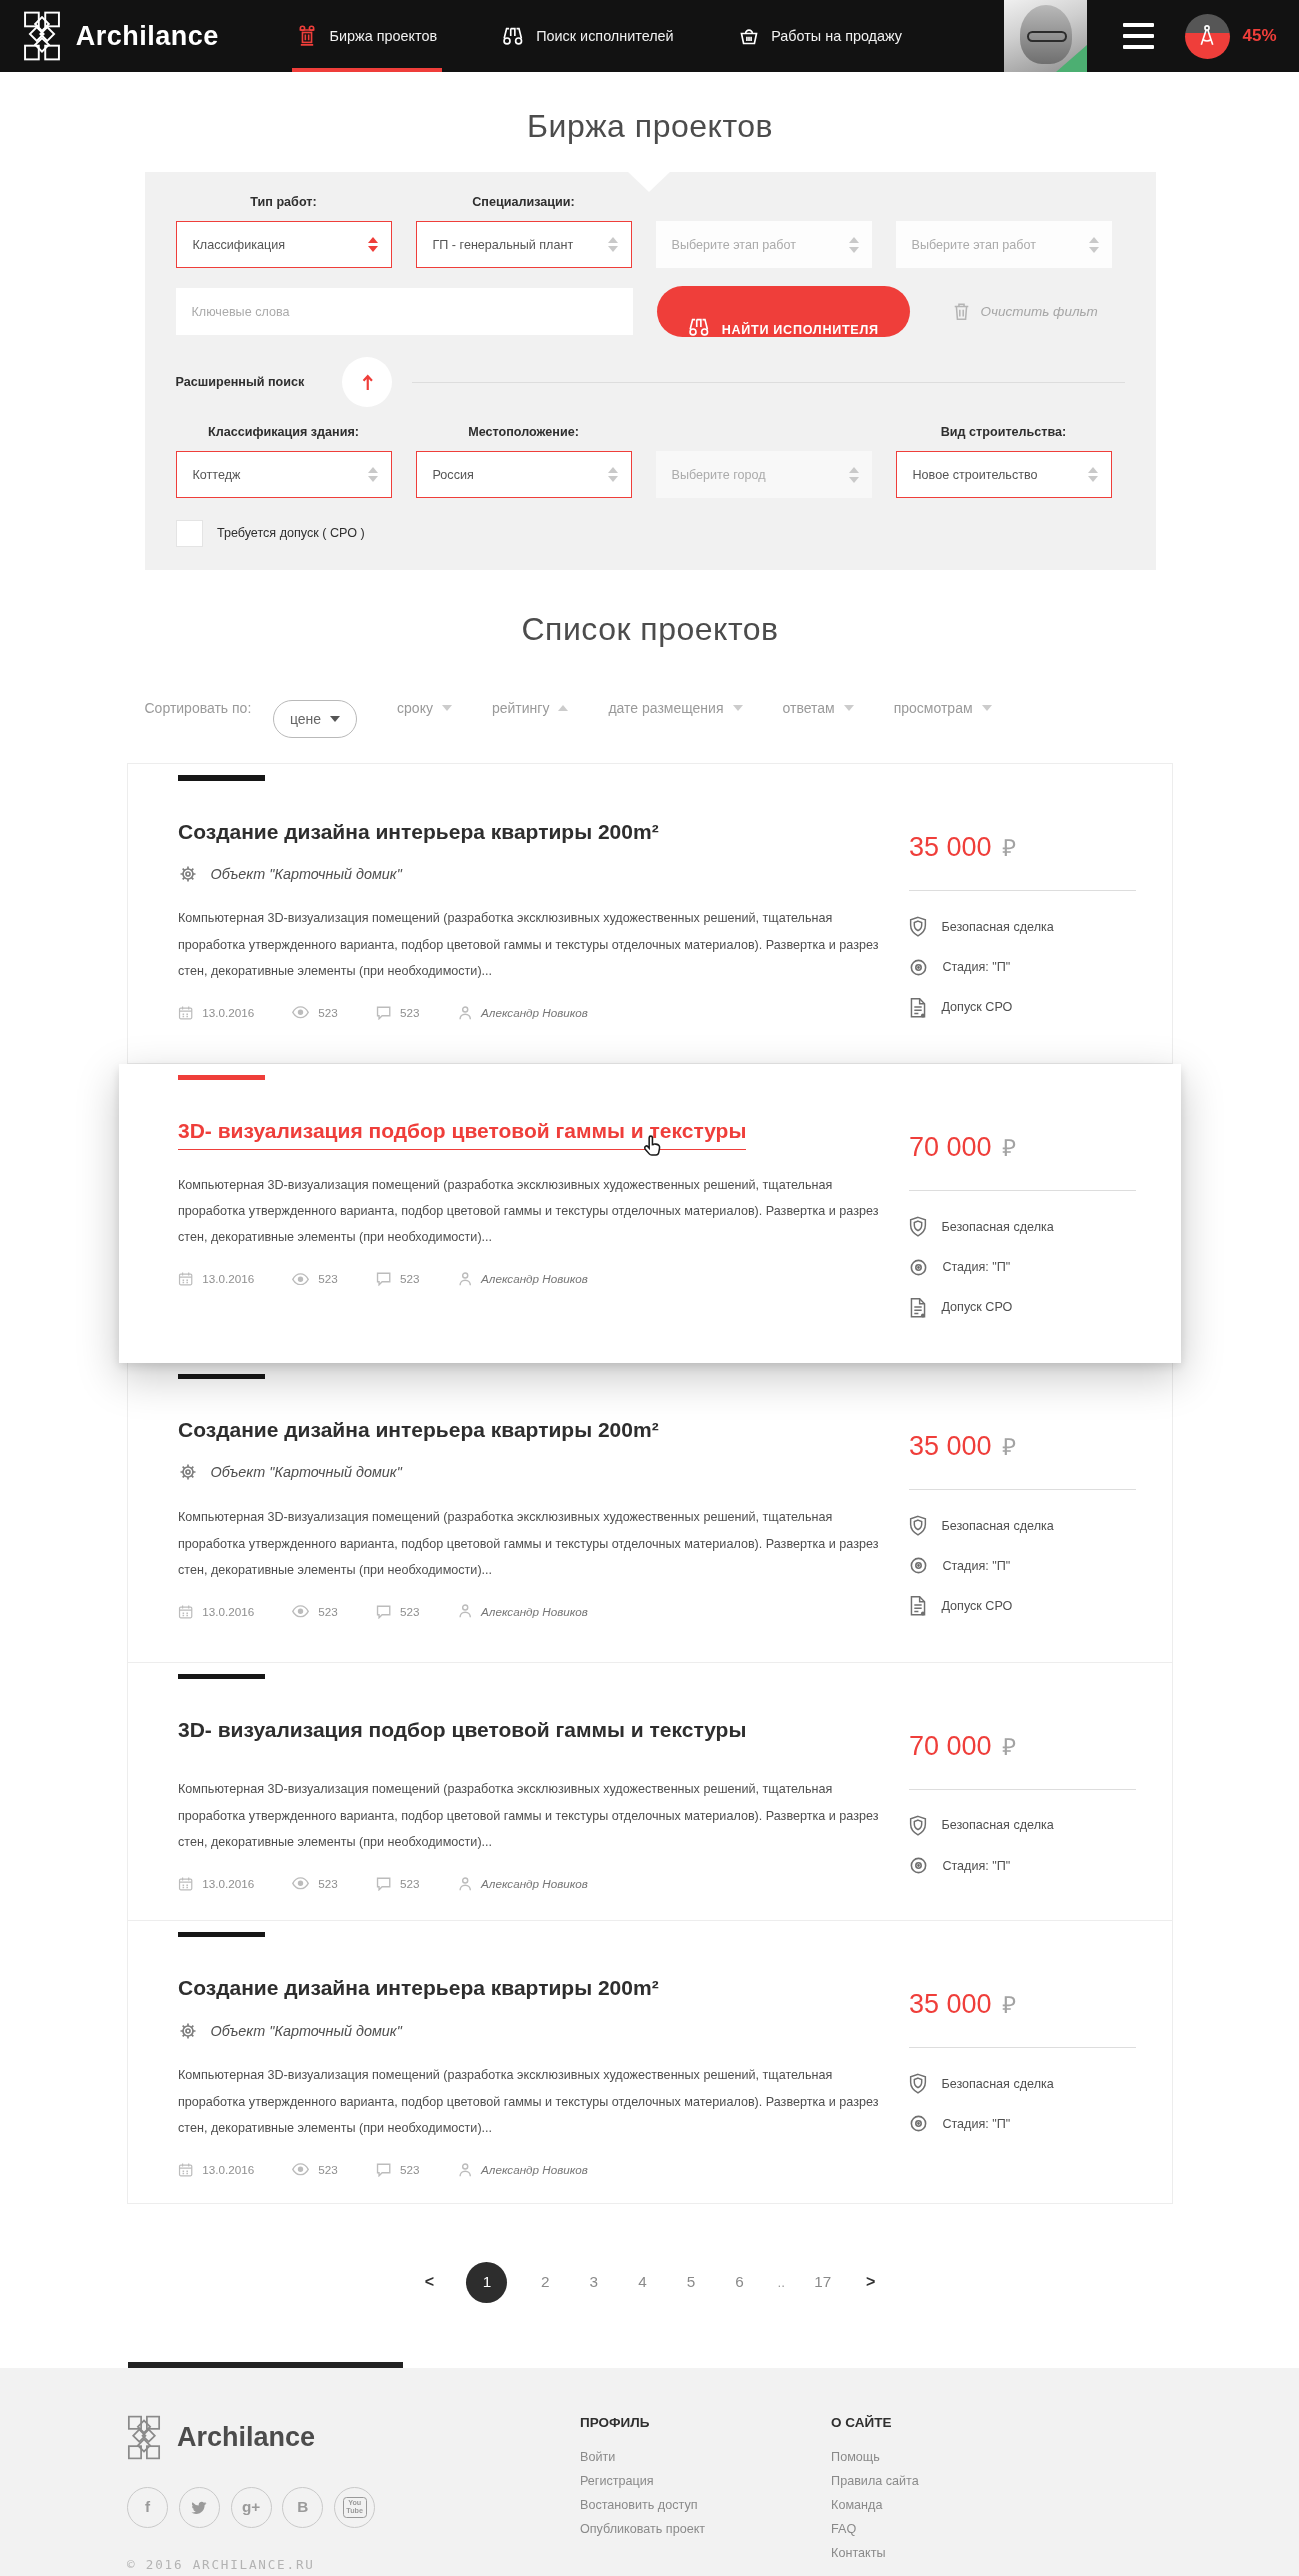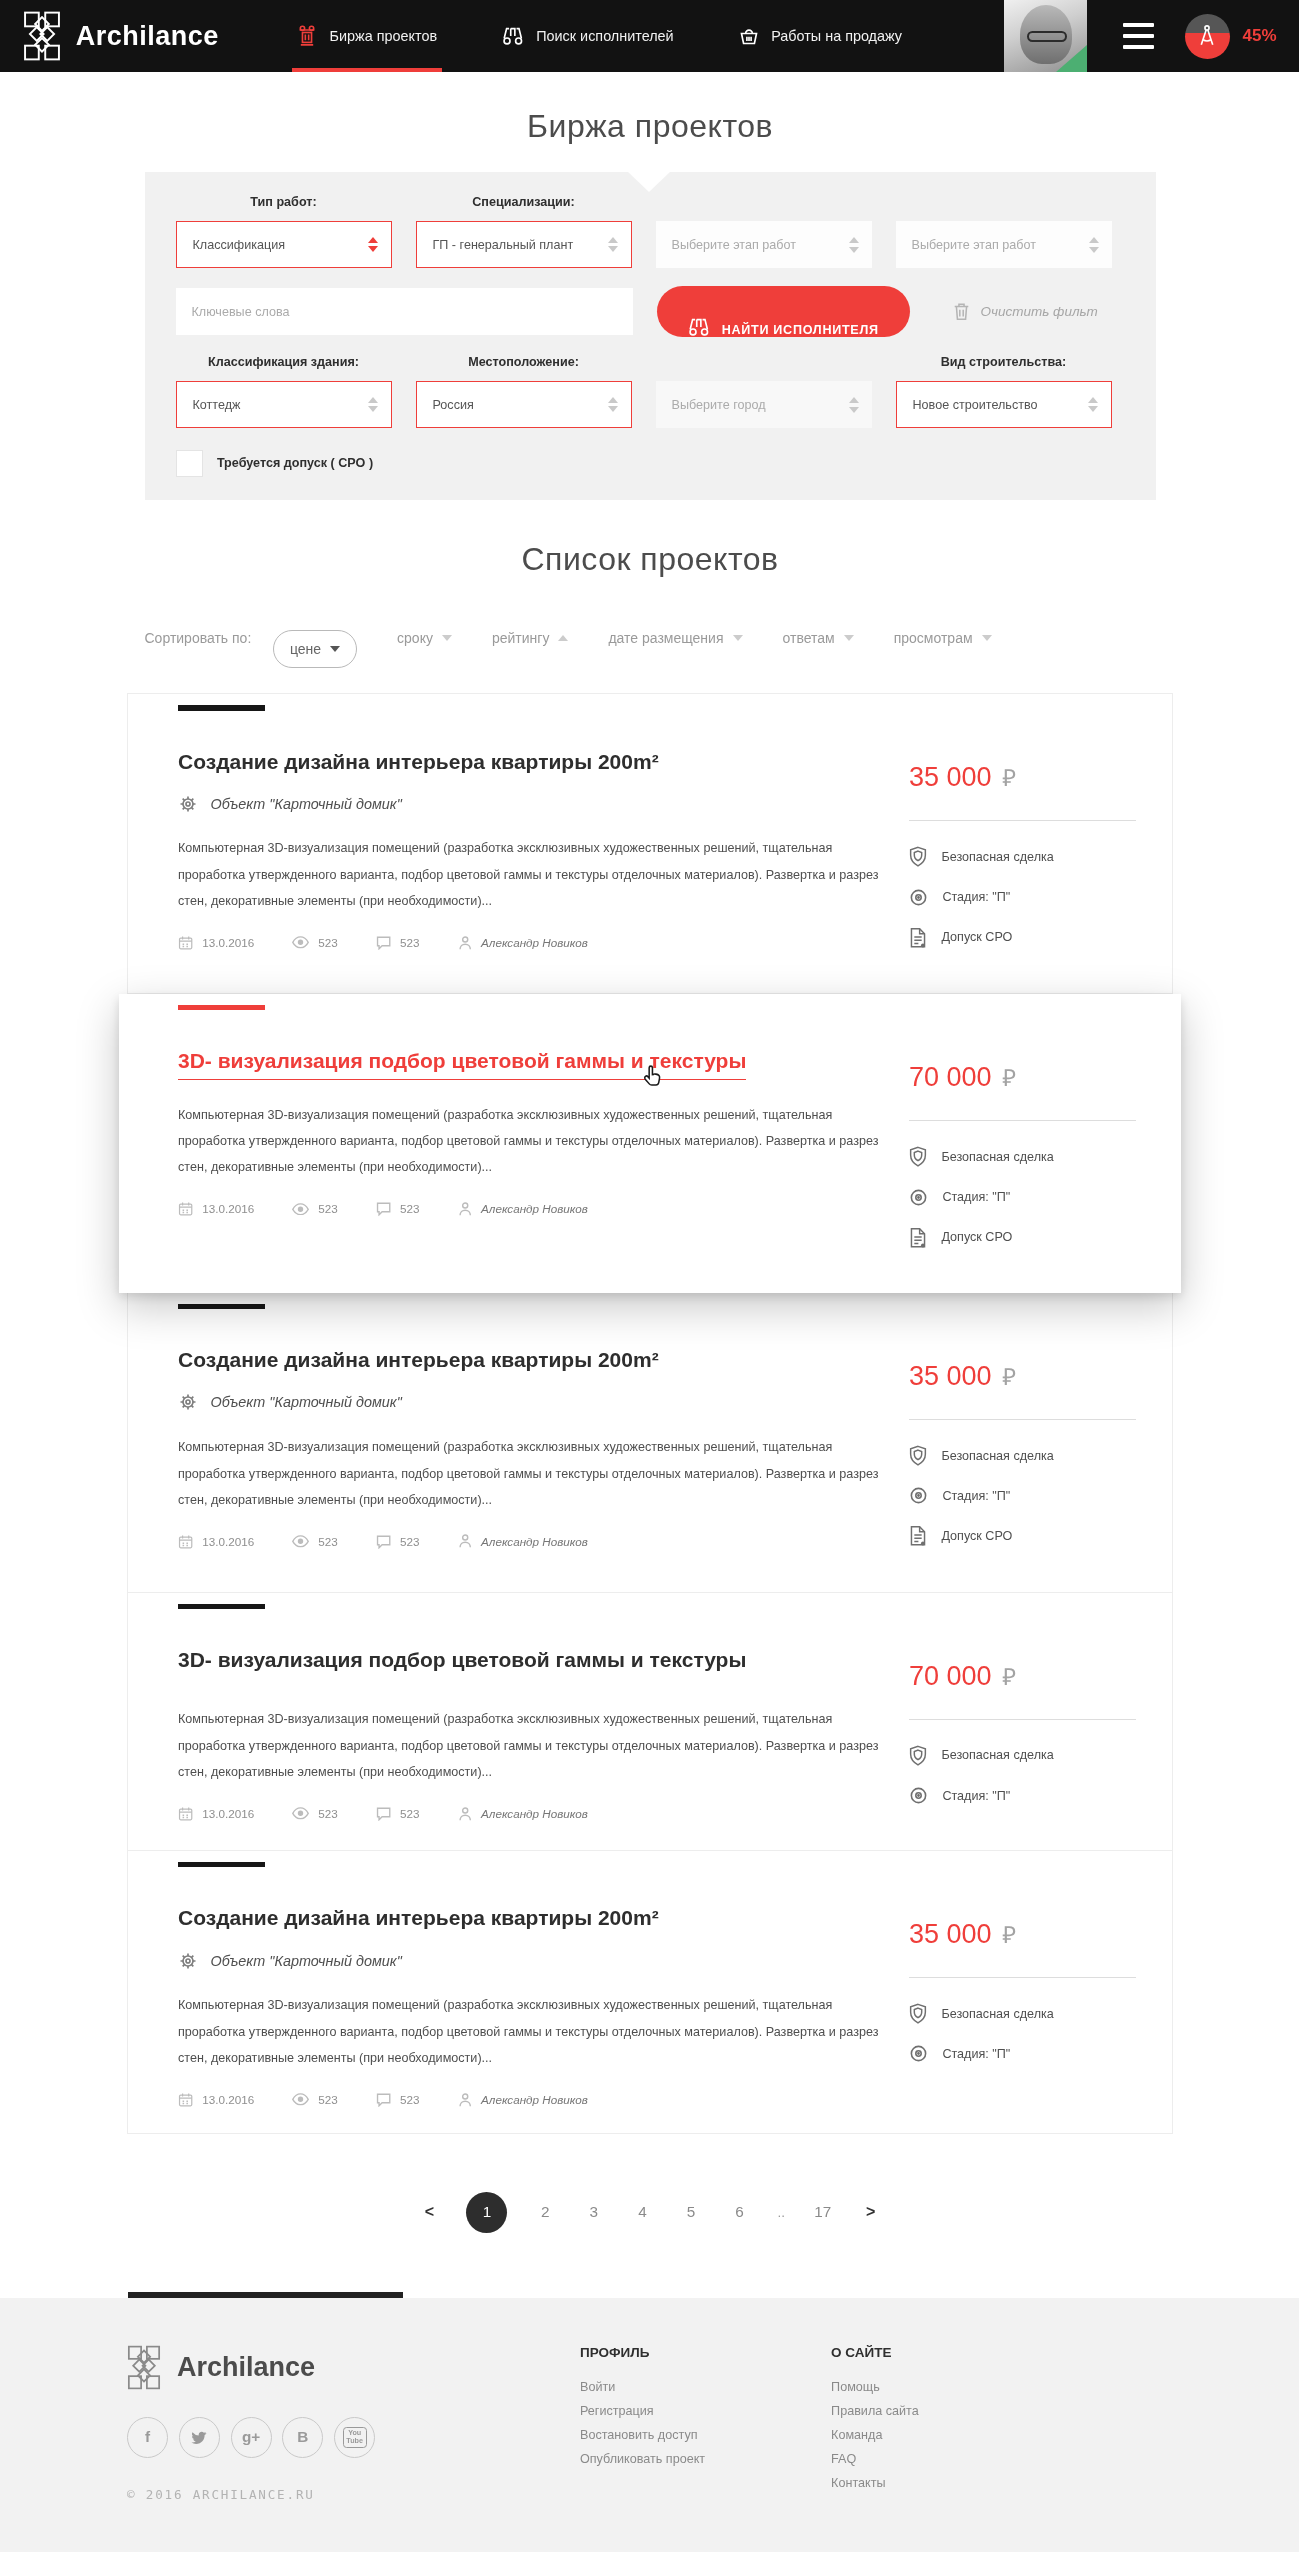--- a/index.html
+++ b/index.html
@@ -49,21 +49,21 @@
   .kw-input::placeholder { color:#ababab; }
   .find-btn { margin-left:24px; height:51px; padding:0 31px; border:none; border-radius:26px; background:#ef3e3a; color:#fff; font-size:12.6px; font-weight:bold; letter-spacing:0.7px; display:flex; align-items:flex-end; gap:12.6px; cursor:pointer; font-family:"Liberation Sans",sans-serif; }
   .clear { margin-left:43px; display:flex; align-items:center; gap:10.8px; color:#a6a6a6; font-size:13.5px; font-style:italic; cursor:pointer; }
   .adv-row { margin-top:20px; display:flex; align-items:center; }
   .adv-label { font-size:12.6px; font-weight:bold; color:#2f2f2f; }
   .adv-circle { width:50px; height:50px; border-radius:50%; background:#fff; margin-left:38px; display:flex; align-items:center; justify-content:center; color:#ef3e3a; cursor:pointer; }
   .adv-line { flex:1; height:0.9px; background:#ddd; margin-left:20px; }
   .row3 { margin-top:18px; }
   .check-row { margin-top:21.6px; display:flex; align-items:center; gap:14.4px; }
   .checkbox { width:27px; height:27px; background:#fff; border:0.9px solid #e4e4e4; cursor:pointer; }
-  .check-label { font-size:12.6px; font-weight:bold; color:#2f2f2f; }
+  .check-label { font-size:12.6px; font-weight:normal; color:#2f2f2f; }
 
   
   .section-title { text-align:center; font-size:32px; color:#4c4c4c; font-weight:normal; margin-top:41px; letter-spacing:0.5px; }
   .sortbar { width:1011px; margin:52px auto 0; display:flex; align-items:flex-start; font-size:14px; color:#9a9a9a; }
   .sort-label { margin-right:21.6px; }
   .sort-opt { display:flex; align-items:center; gap:9px; margin-right:40px; cursor:pointer; color:#9a9a9a; }
   .sort-opt .tri-dn { width:0;height:0;border-left:5.4px solid transparent;border-right:5.4px solid transparent;border-top:6.3px solid #ccc; }
   .sort-opt .tri-up { width:0;height:0;border-left:5.4px solid transparent;border-right:5.4px solid transparent;border-bottom:6.3px solid #ccc; }
   .sort-opt.active { border:0.9px solid #b9b9b9; border-radius:20px; padding:10px 16px; color:#666; }
   .sort-opt.active .tri-dn { border-top-color:#555; }
@@ -341,20 +341,29 @@
       <span>НАЙТИ ИСПОЛНИТЕЛЯ</span>
     </button>
     <div class="clear">
       <svg class="i" width="17" height="19" style="color:#b5b5b5" viewBox="0 0 19 21">
           <use href="#sym-trash"></use>
         </svg>
       <span>Очистить фильт</span>
     </div>
   </div>
 
+  <div class="adv-row">
+    <span class="adv-label">Расширенный поиск</span>
+    <div class="adv-circle">
+      <svg class="i" width="13.5" height="19" viewBox="0 0 15 21">
+          <use href="#sym-arrow-up"></use>
+        </svg>
+    </div>
+    <div class="adv-line"></div>
+  </div>
 
   <div class="grid-row row3">
     <div class="col">
       <div class="f-label">Классификация здания:</div>
       <div class="sel red">
         <span>Коттедж</span>
         <span class="arr">
             <b class="up"></b>
             <b class="dn"></b>
           </span>

